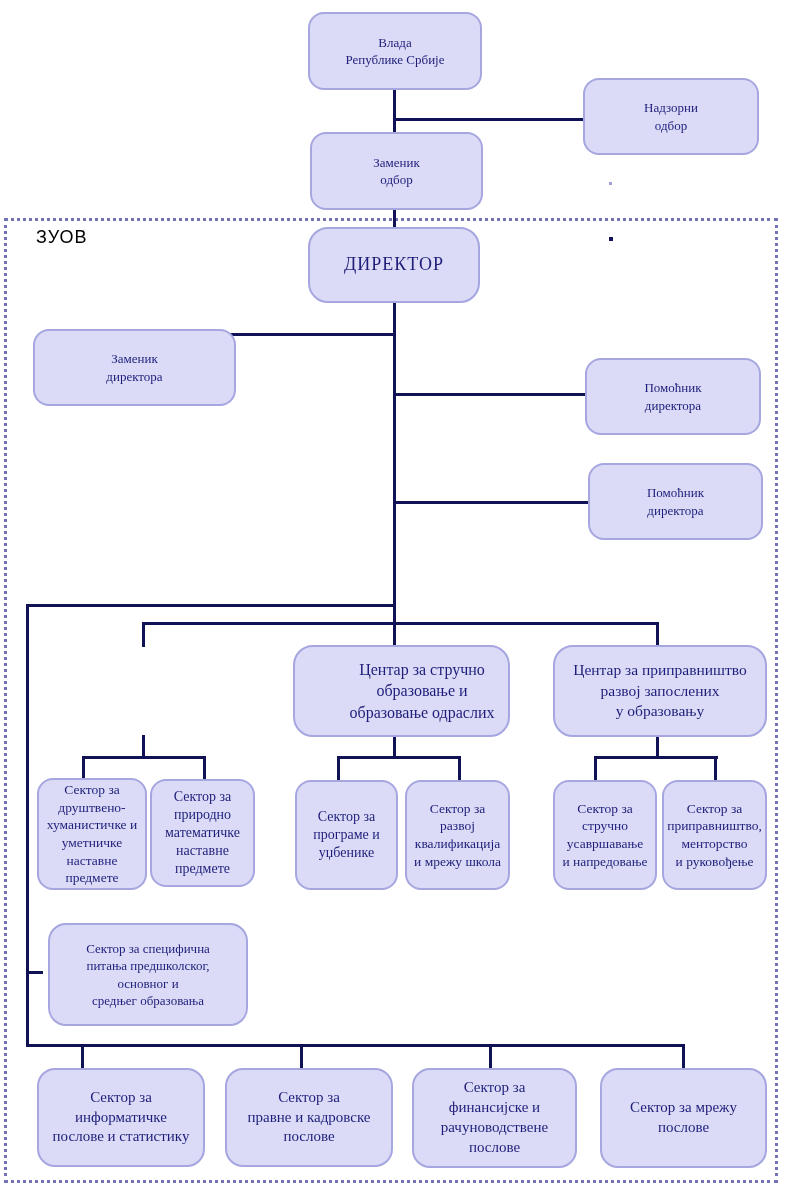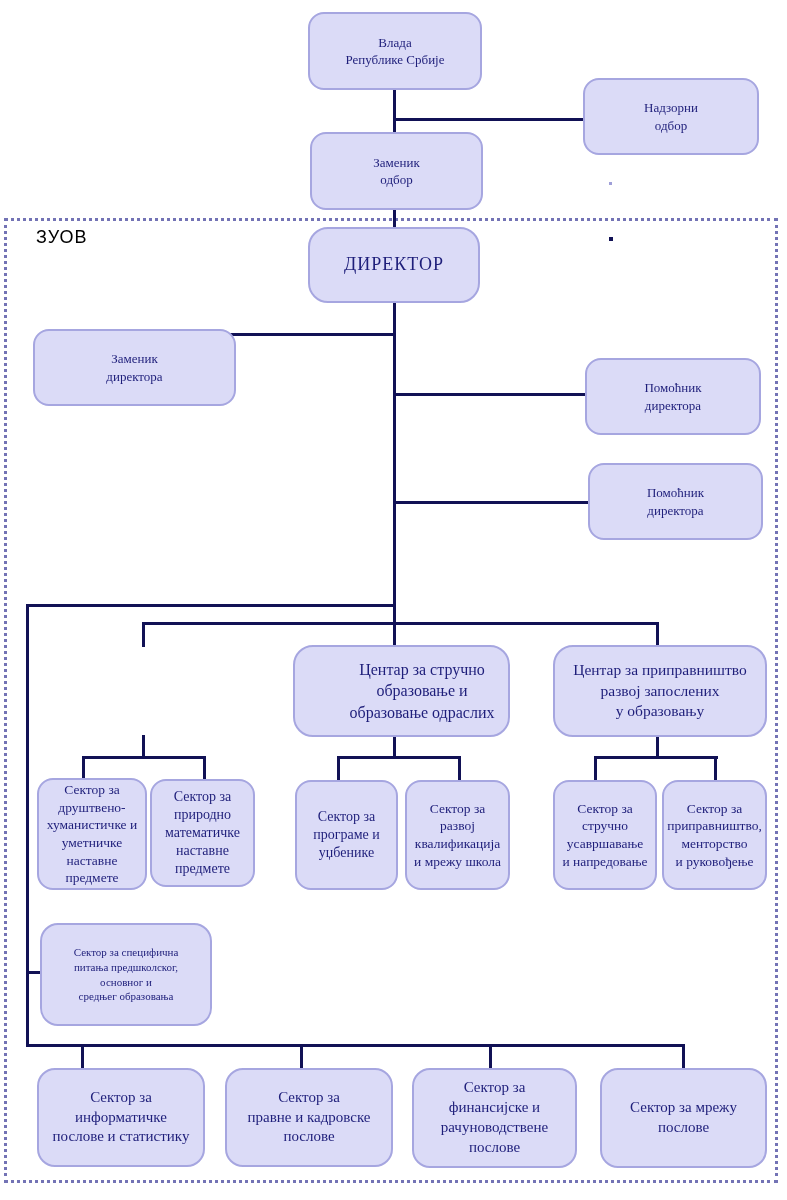--- a/index.html
+++ b/index.html
@@ -145,21 +145,21 @@
 и мрежу школа</div>
   <div class="node sector-sm" style="left:553px;top:780px;width:104px;height:110px;font-size:13.5px;">Сектор за
 стручно
 усавршавање
 и напредовање</div>
   <div class="node sector-sm" style="left:662px;top:780px;width:105px;height:110px;font-size:13.5px;">Сектор за
 приправништво,
 менторство
 и руковођење</div>
 
-  <div class="node sector-md" style="left:40px;top:923px;width:172px;height:103px;font-size:11px;">Сектор за специфична
+  <div class="node sector-md" style="left:48px;top:923px;width:200px;height:103px;font-size:13px;">Сектор за специфична
 питања предшколског,
 основног и
 средњег образовања</div>
 
   <div class="node sector-md" style="left:37px;top:1068px;width:168px;height:99px;">Сектор за
 информатичке
 послове и статистику</div>
   <div class="node sector-md" style="left:225px;top:1068px;width:168px;height:99px;">Сектор за
 правне и кадровске
 послове</div>

